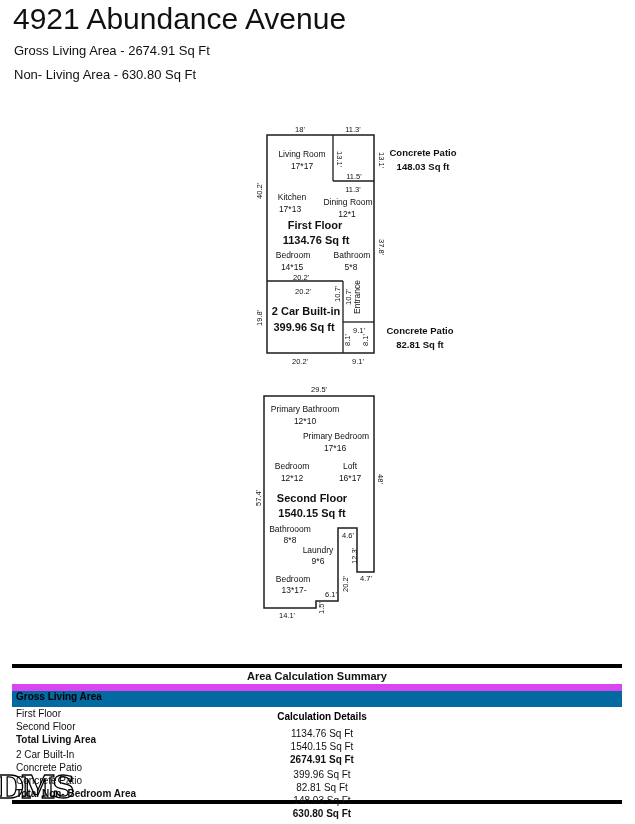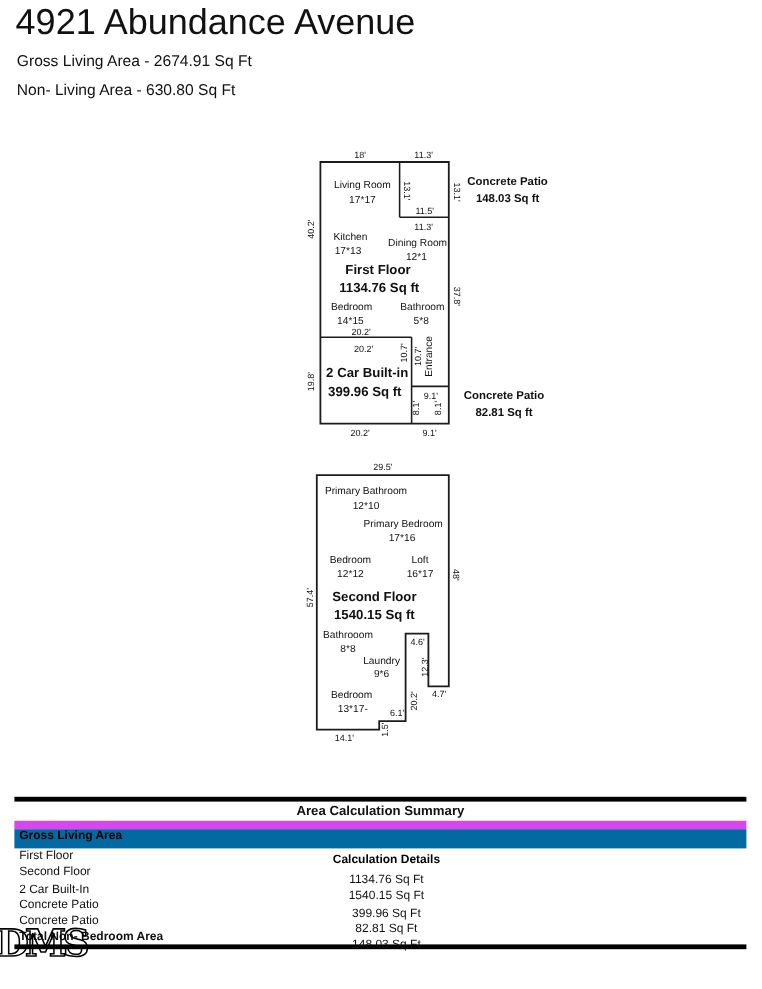--- a/index.html
+++ b/index.html
@@ -136,34 +136,39 @@
       <span class="val">Calculation Details</span>
     </div>
     <div class="row">
       <span class="lbl">First Floor</span>
       <span class="val">1134.76 Sq Ft</span>
     </div>
     <div class="row">
       <span class="lbl">Second Floor</span>
       <span class="val">1540.15 Sq Ft</span>
     </div>
+    <div class="row total">
+      <span class="lbl">Total Living Area</span>
+      <span class="val">2674.91 Sq Ft</span>
+    </div>
     <div class="spacer2"></div>
     <div class="row">
       <span class="lbl">2 Car Built-In</span>
       <span class="val">399.96 Sq Ft</span>
     </div>
     <div class="row">
       <span class="lbl">Concrete Patio</span>
       <span class="val">82.81 Sq Ft</span>
     </div>
     <div class="row">
       <span class="lbl">Concrete Patio</span>
       <span class="val">148.03 Sq Ft</span>
     </div>
     <div class="row total">
       <span class="lbl">Total Non- Bedroom Area</span>
+      <span class="val">630.80 Sq Ft</span>
     </div>
     <div class="bar-black"></div>
   </div>
 
   <div id="watermark">DMS</div>
 
 </div>
 
 </body></html>

